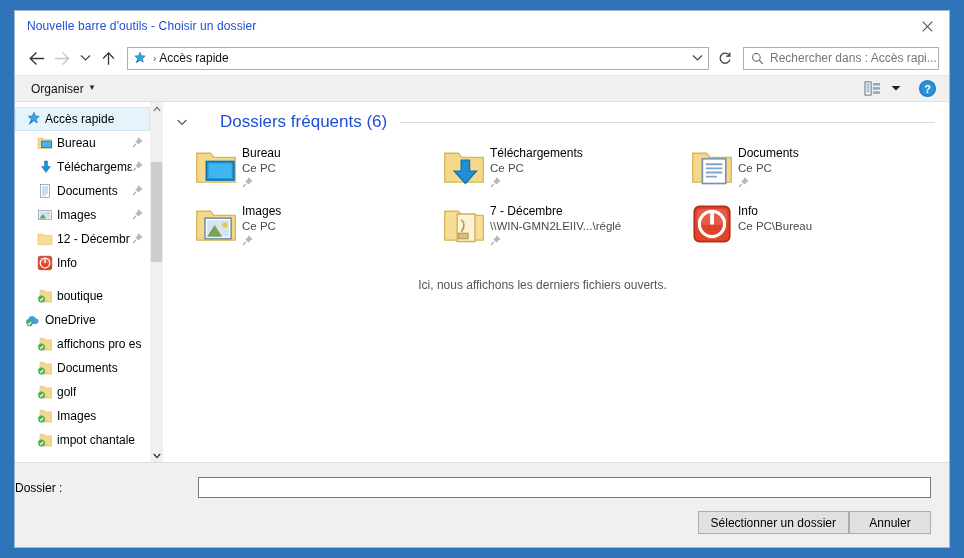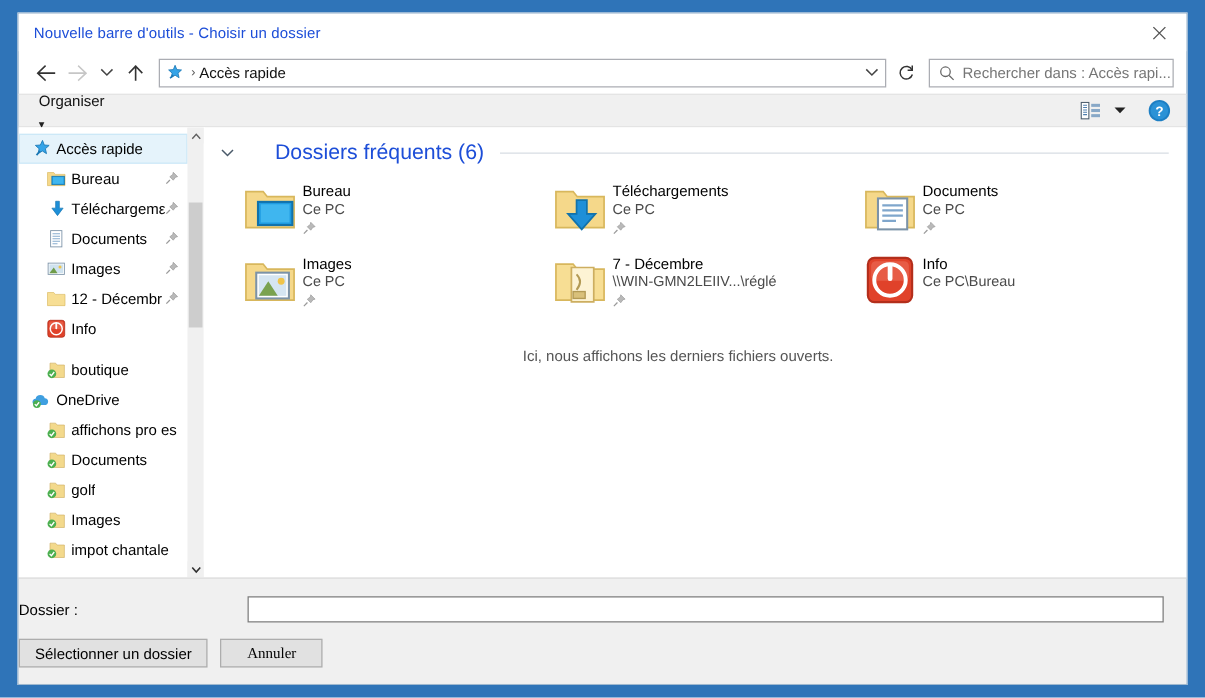--- a/index.html
+++ b/index.html
@@ -69,21 +69,20 @@
   .searchbox .sph{font-size:12px;color:#767676;white-space:nowrap;}
   
   .cmdbar{
     height:27px;min-height:27px;background:#f0f0f0;
     border-top:1px solid #e4e4e4;border-bottom:1px solid #dfdfdf;
     display:flex;align-items:center;padding:0 8px;box-sizing:border-box;
   }
   .organiser{
     display:flex;align-items:flex-start;gap:6px;padding:2px 8px;font-size:12px;color:#111;
     cursor:default;
-    flex-direction:column;
   }
   .cmdright{margin-left:auto;display:flex;align-items:center;gap:2px;}
   .viewbtn,.helpbtn{
     display:flex;align-items:center;justify-content:center;cursor:default;
   }
   .viewbtn{width:26px;height:22px;}
   .viewdrop{width:18px;height:22px;display:flex;align-items:center;justify-content:center;}
   .helpbtn{width:28px;height:24px;margin-left:6px;}
   
   .bodyrow{flex:1 1 auto;display:flex;min-height:0;background:#fff;}
@@ -140,21 +139,21 @@
   }
   .folderrow{display:flex;align-items:center;padding:14px 18px 0 0;}
   .folderlabel{
     width:175px;text-align:left;font-size:12px;color:#000;padding-right:8px;flex:0 0 auto;
   }
   .folderinput{
     flex:1 1 auto;height:21px;background:#fff;border:1px solid #7a7a7a;
     box-sizing:border-box;font-family:"Liberation Sans",sans-serif;font-size:12px;
     padding:0 4px;color:#000;outline:none;
   }
-  .btnrow{display:flex;justify-content:flex-start;gap:10px;padding:13px 18px 0 0;}
+  .btnrow{display:flex;justify-content:flex-end;padding:13px 18px 0 0;}
   .btn{
     height:23px;min-width:84px;padding:0 12px;background:#e1e1e1;
     border:1px solid #adadad;box-sizing:border-box;font-size:12px;color:#000;
     font-family:"Liberation Sans",sans-serif;cursor:default;
     display:flex;align-items:center;justify-content:center;white-space:nowrap;
   }
 </style>
 </head>
 <body>
 
@@ -558,16 +557,16 @@
     </div>
   </div>
 
   <div class="footer">
     <div class="folderrow">
       <div class="folderlabel">Dossier :</div>
       <input class="folderinput" type="text" placeholder="" style="">
     </div>
     <div class="btnrow">
       <div class="btn" style="min-width:146px;">Sélectionner un dossier</div>
-      <div class="btn" style="min-width:82px;font-family:Liberation Serif, serif;">Annuler</div>
+      <div class="btn" style="min-width:82px;">Annuler</div>
     </div>
   </div>
 </div>
 
 </body></html>

